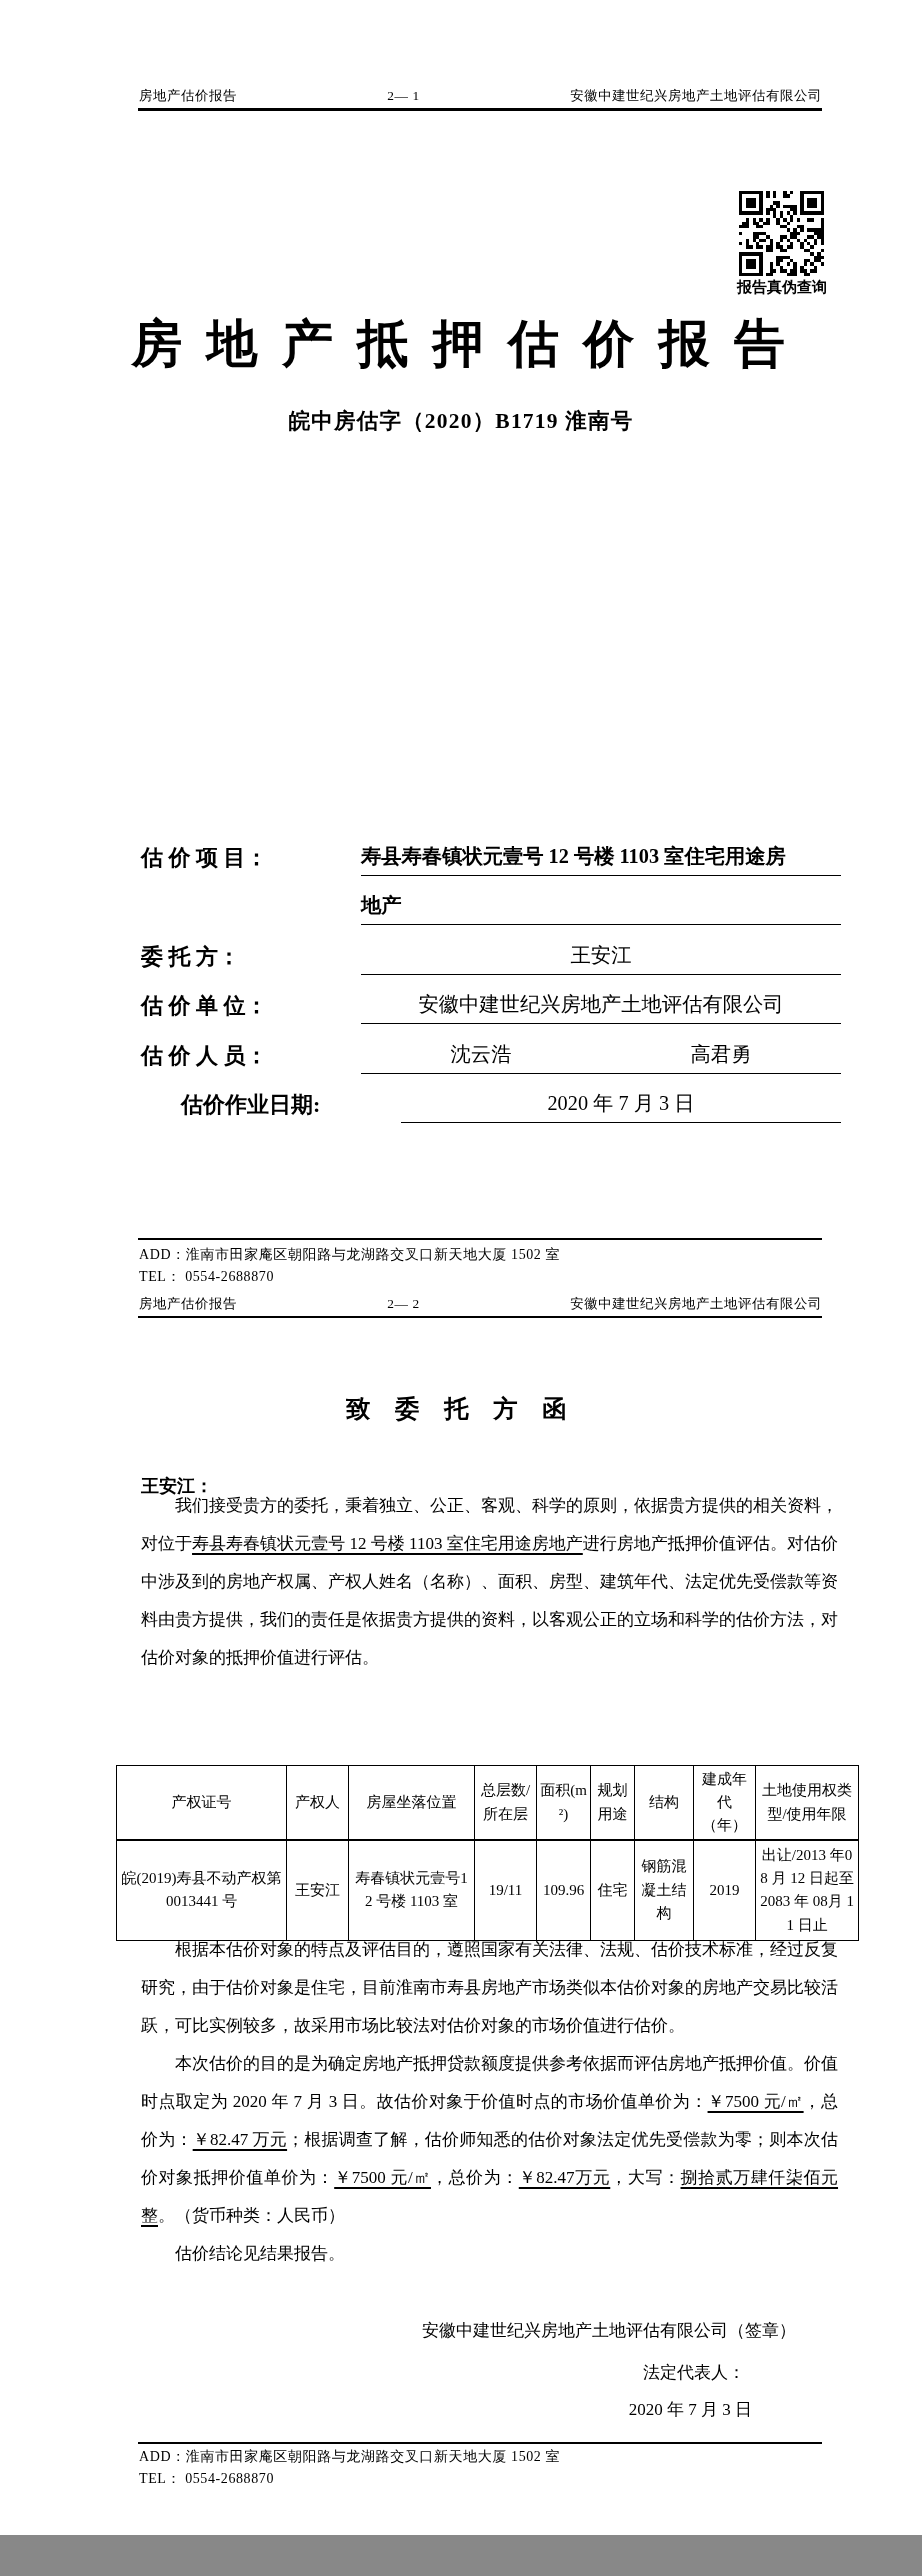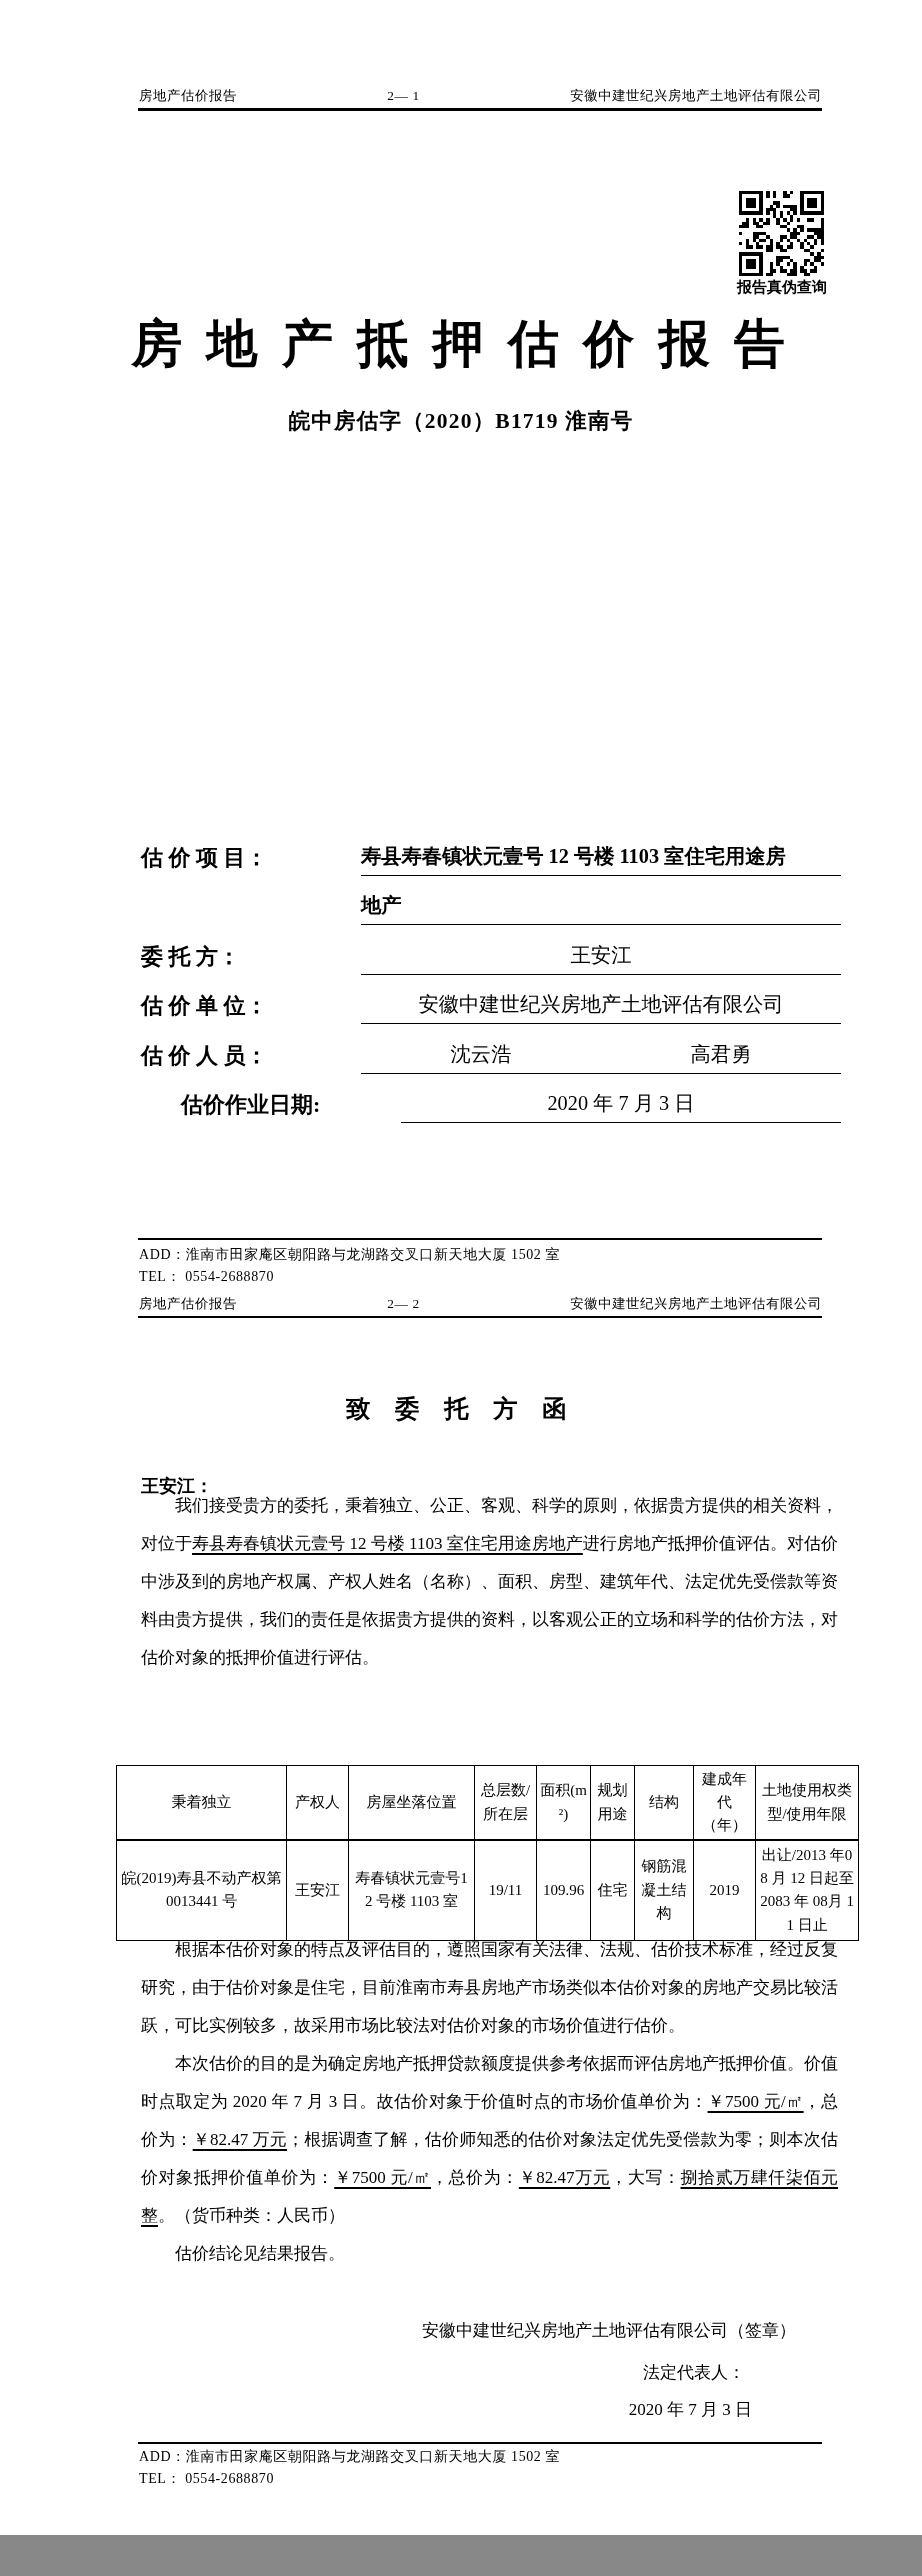--- a/index.html
+++ b/index.html
@@ -114,21 +114,21 @@
         <col style="width:126px">
       <col style="width:62px">
         <col style="width:54px">
         <col style="width:44px">
       <col style="width:59px">
         <col style="width:62px">
         <col style="width:103px">
     </colgroup>
     <thead>
       <tr>
-        <th>秉着独立</th>
+        <th>产权证号</th>
         <th>产权人</th>
         <th>房屋坐落位置</th>
         <th>总层数/所在层</th>
         <th>面积(m²)</th>
         <th>规划用途</th>
         <th>结构</th>
         <th>建成年代（年）</th>
         <th>土地使用权类型/使用年限</th>
       </tr>
     </thead>

